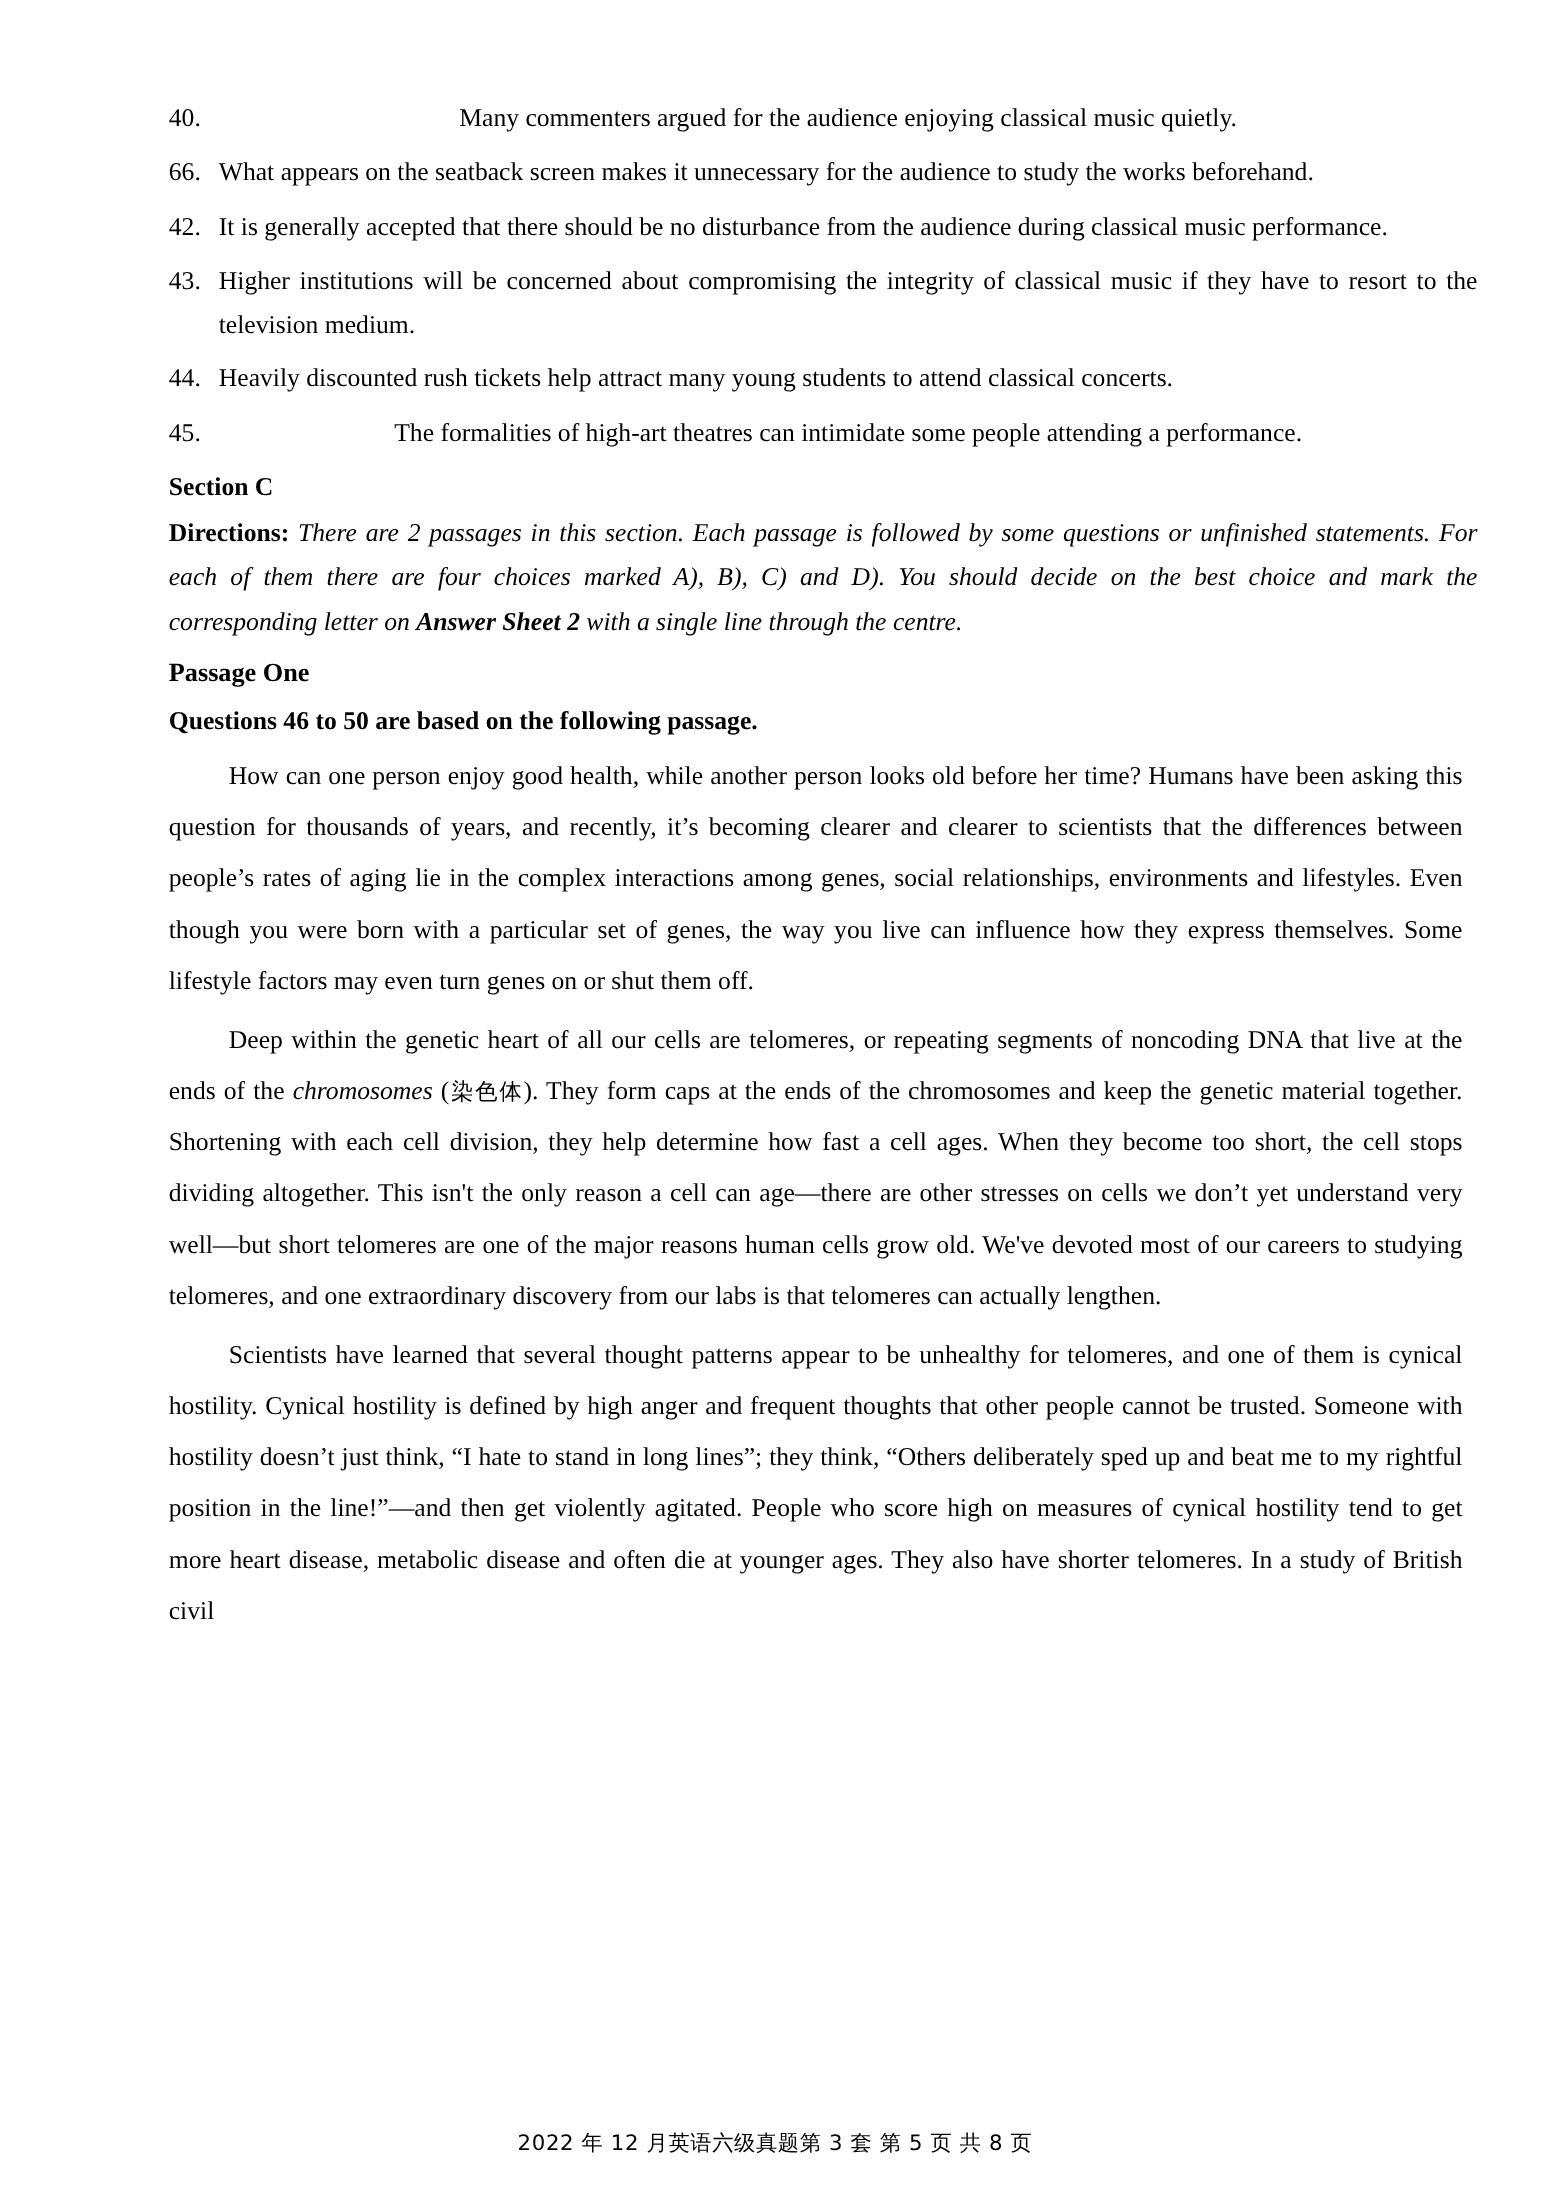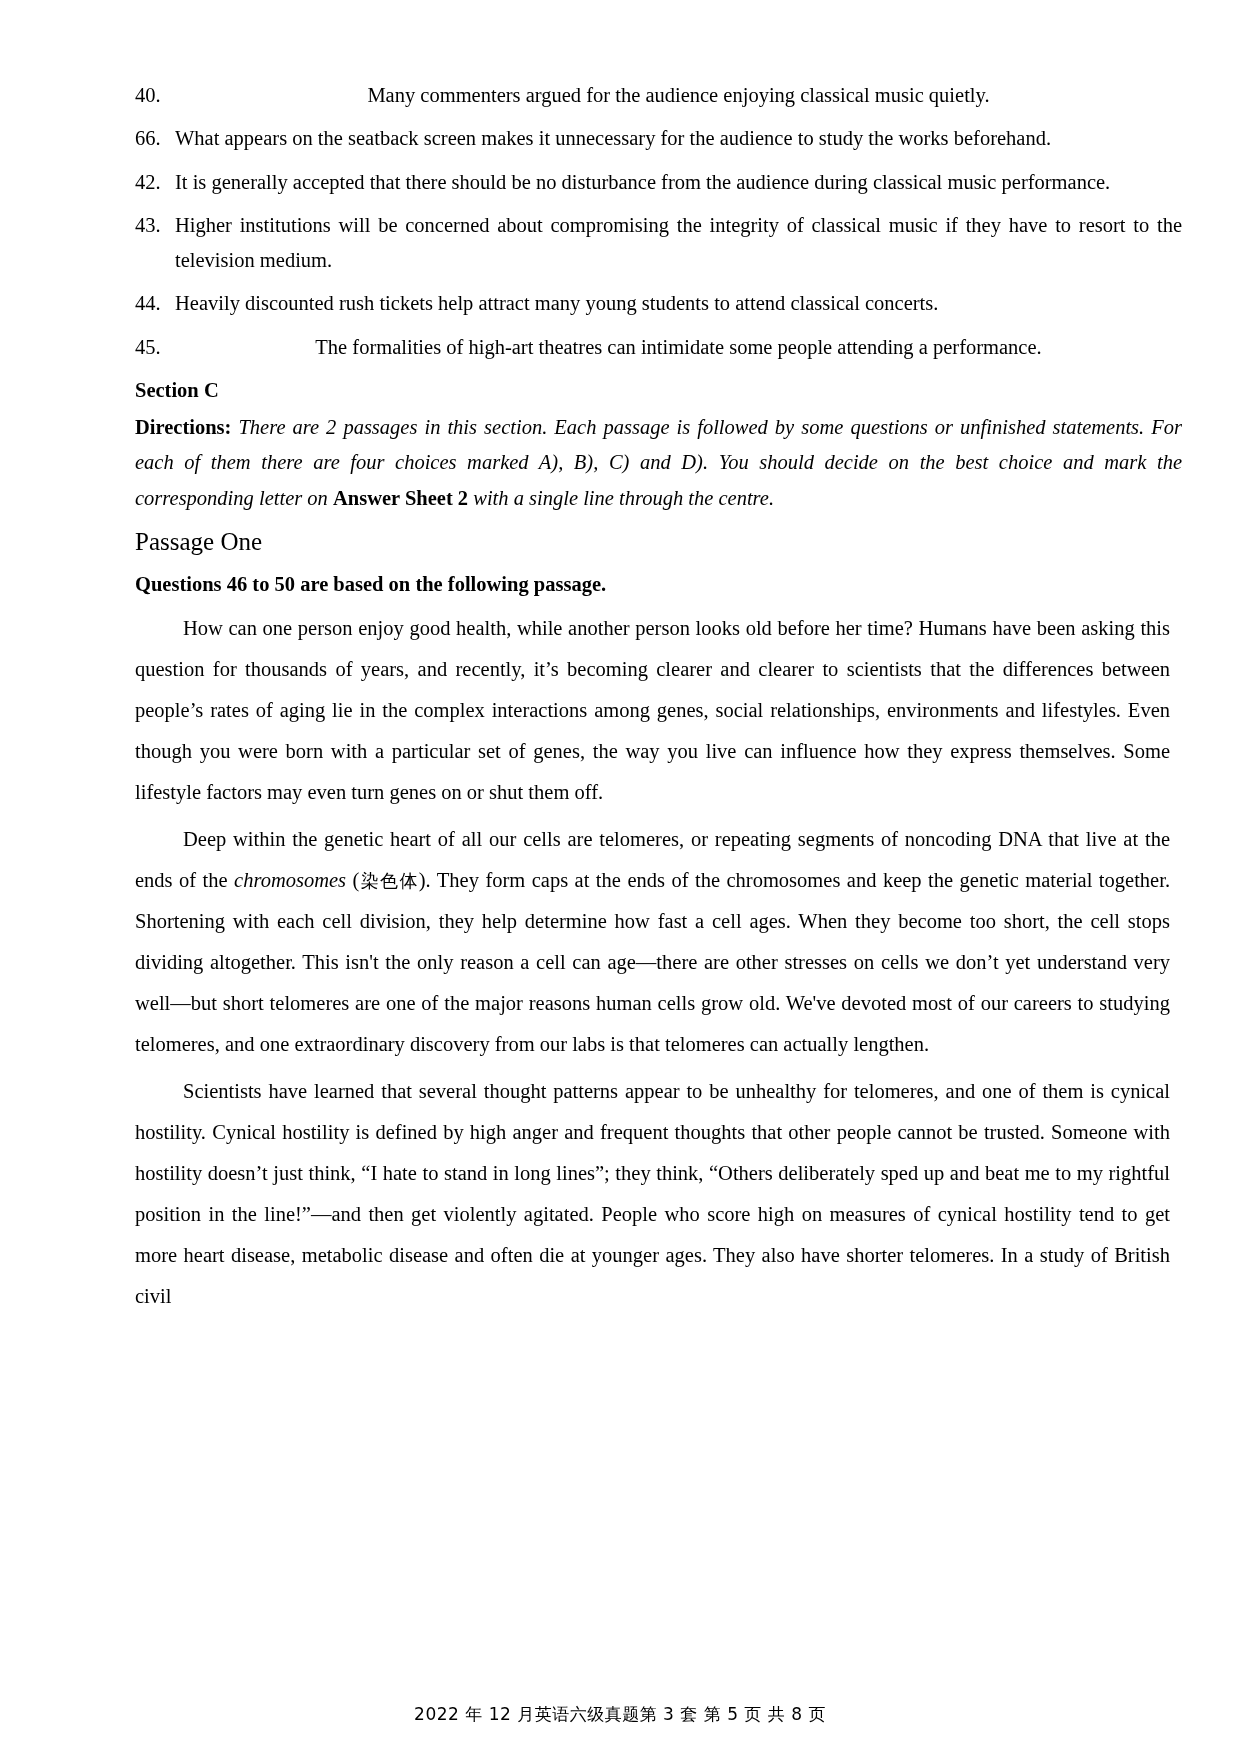--- a/index.html
+++ b/index.html
@@ -65,25 +65,26 @@
     margin: 0 0 2px 0;
   }
   .directions .d-label {
     font-weight: bold;
     font-style: normal;
   }
   .directions .d-text {
     font-style: italic;
   }
   .directions .d-strong {
+    font-style: italic;
     font-weight: bold;
   }
   .passage-head {
-    font-weight: normal;
-    font-size: 25px;
+    font-weight: bold;
+    font-size: 21px;
     line-height: 1.72;
     margin: 4px 0 0 0;
   }
   .questions-head {
     font-weight: bold;
     font-size: 20.5px;
     line-height: 1.72;
     margin: 4px 0 6px 0;
   }
   

